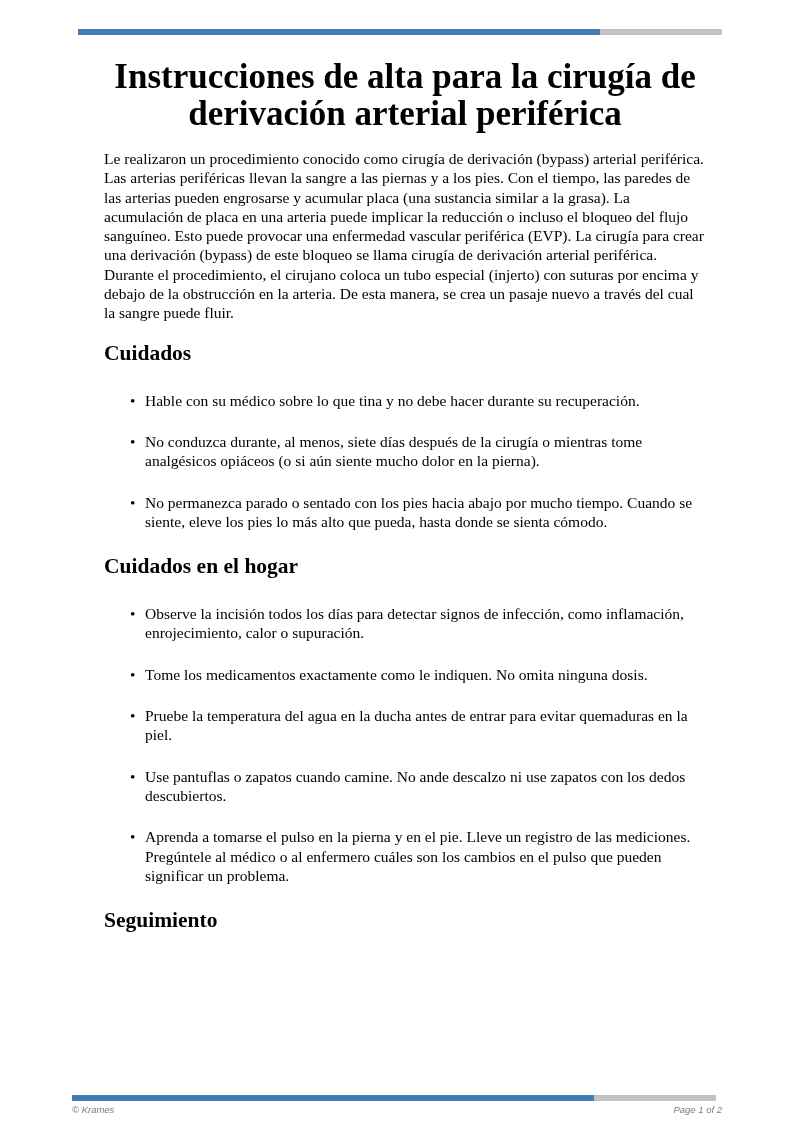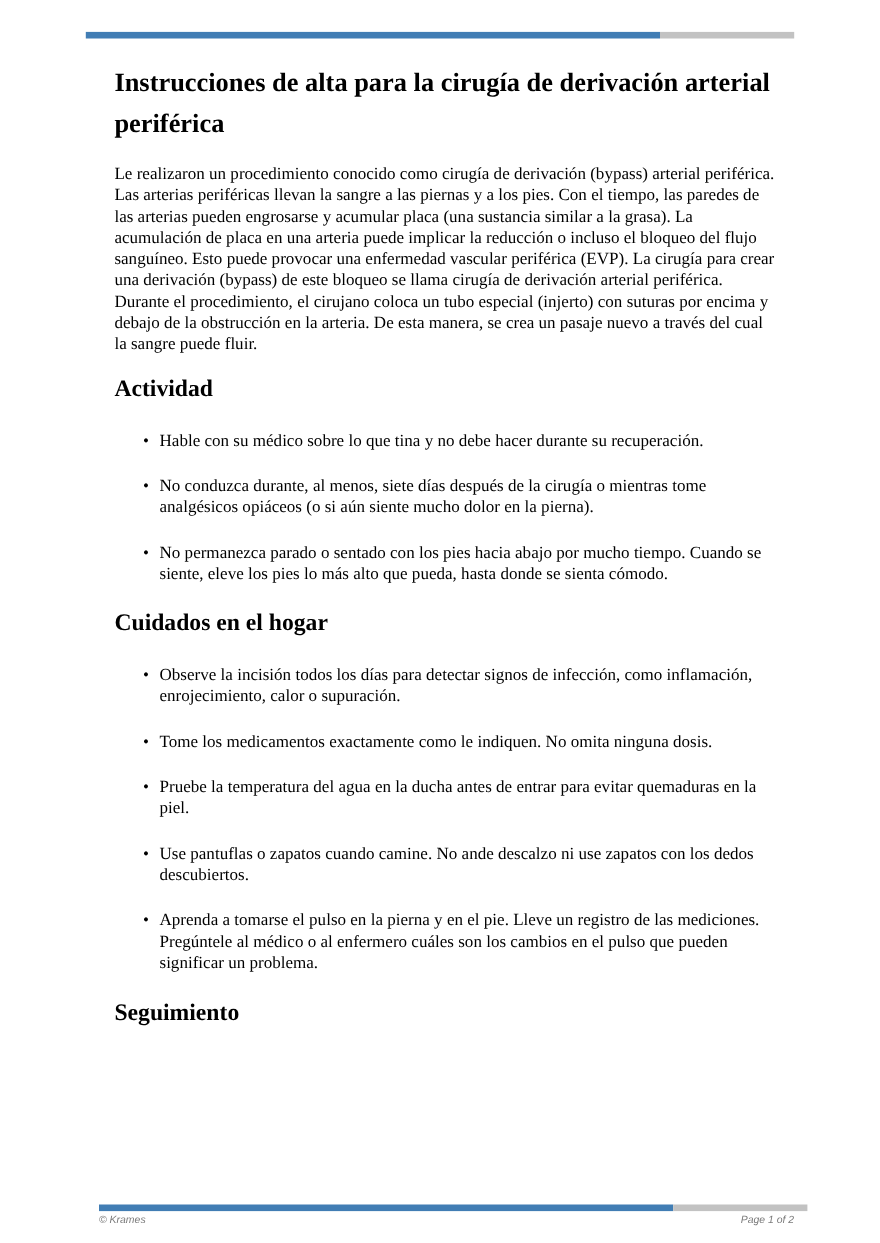--- a/index.html
+++ b/index.html
@@ -33,23 +33,24 @@
   
   .content{
     position:absolute;
     left:104px;
     top:35px;
     width:602px;
   }
   h1.doc-title{
     margin-top:23px;
     margin-bottom:17px;
-    font-size:24px;
+    font-size:35px;
     line-height:37px;
     font-weight:bold;
+    text-align:center;
   }
   p.intro{
     font-size:15.5px;
     line-height:19.3px;
     margin-bottom:13px;
   }
   h2.section-heading{
     font-size:21.5px;
     line-height:26px;
     font-weight:bold;
@@ -71,21 +72,21 @@
   ul.bullet-list li::before{
     content:"\2022";
     position:absolute;
     left:-15px;
     top:0;
     font-size:15.5px;
   }
   
   .footer{
     position:absolute;
-    left:90px;
+    left:72px;
     right:78px;
     top:1095px;
   }
   .footer-row{
     display:flex;
     justify-content:space-between;
     margin-top:3px;
     font-family:"Liberation Sans","DejaVu Sans",sans-serif;
     font-style:italic;
     font-size:9.5px;
@@ -101,21 +102,21 @@
     <span class="seg-blue"></span>
     <span class="seg-gray"></span>
   </div>
 
   <div class="content">
 
     <h1 class="doc-title">Instrucciones de alta para la cirugía de derivación arterial periférica</h1>
 
     <p class="intro">Le realizaron un procedimiento conocido como cirugía de derivación (bypass) arterial periférica. Las arterias periféricas llevan la sangre a las piernas y a los pies. Con el tiempo, las paredes de las arterias pueden engrosarse y acumular placa (una sustancia similar a la grasa). La acumulación de placa en una arteria puede implicar la reducción o incluso el bloqueo del flujo sanguíneo. Esto puede provocar una enfermedad vascular periférica (EVP). La cirugía para crear una derivación (bypass) de este bloqueo se llama cirugía de derivación arterial periférica. Durante el procedimiento, el cirujano coloca un tubo especial (injerto) con suturas por encima y debajo de la obstrucción en la arteria. De esta manera, se crea un pasaje nuevo a través del cual la sangre puede fluir.</p>
 
-    <h2 class="section-heading">Actividad</h2>
+    <h2 class="section-heading">Cuidados</h2>
     <ul class="bullet-list">
       <li>Hable con su médico sobre lo que tina y no debe hacer durante su recuperación.</li>
       <li>No conduzca durante, al menos, siete días después de la cirugía o mientras tome analgésicos opiáceos (o si aún siente mucho dolor en la pierna).</li>
       <li>No permanezca parado o sentado con los pies hacia abajo por mucho tiempo. Cuando se siente, eleve los pies lo más alto que pueda, hasta donde se sienta cómodo.</li>
     </ul>
 
     <h2 class="section-heading">Cuidados en el hogar</h2>
     <ul class="bullet-list">
       <li>Observe la incisión todos los días para detectar signos de infección, como inflamación, enrojecimiento, calor o supuración.</li>
       <li>Tome los medicamentos exactamente como le indiquen. No omita ninguna dosis.</li>

